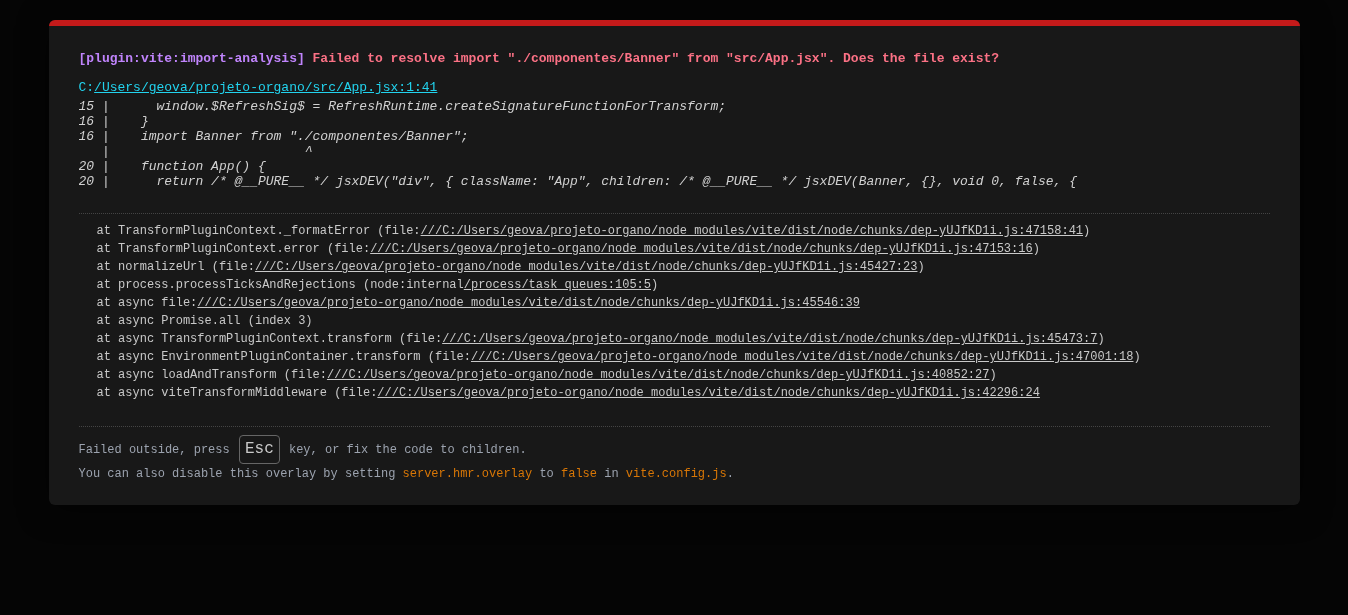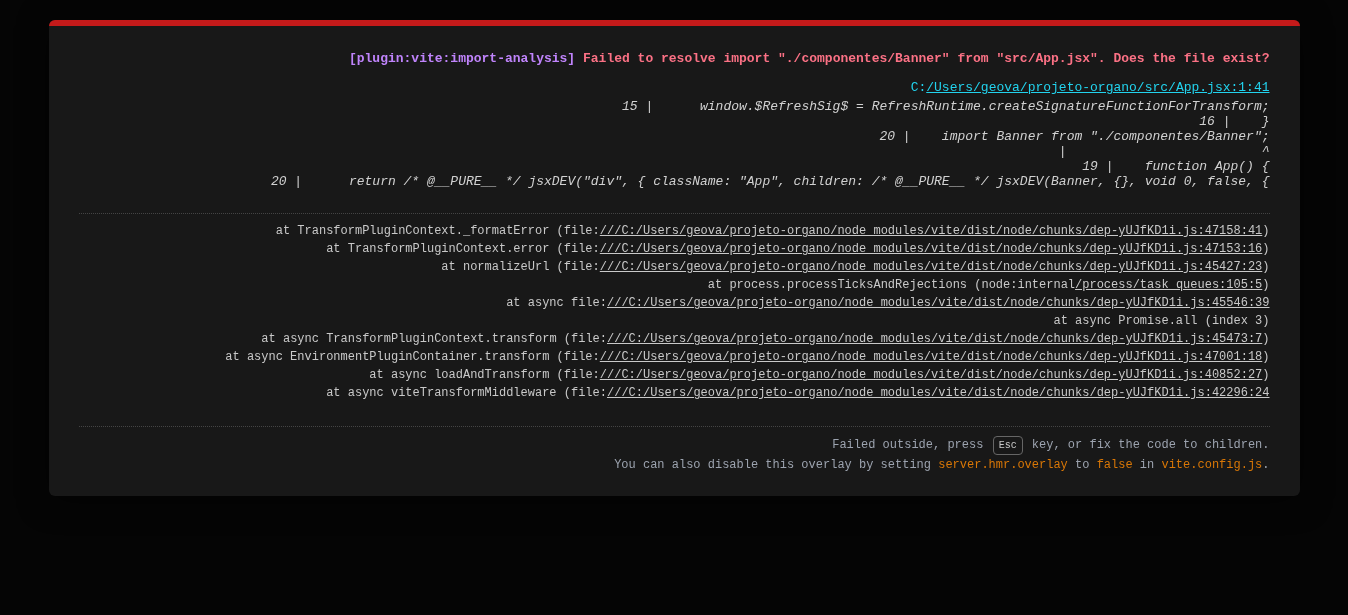--- a/index.html
+++ b/index.html
@@ -12,21 +12,20 @@
       justify-content: center;
       align-items: flex-start;
       padding-top: 20px;
     }
     .overlay {
       width: 1251px;
       background: #181818;
       border-radius: 6px;
       overflow: hidden;
       box-shadow: 0 4px 30px rgba(0,0,0,.5);
-      text-align: right;
     }
     .top-bar { height: 6px; background: #c41a1a; }
     .content { padding: 25px 30px 20px 30px; color: #c9c9c9; }
     .header-line { margin-bottom: 14px; }
     .plugin-tag { color: #c084fc; font-weight: bold; }
     .error-msg { color: #fb7185; font-weight: bold; }
     .file-path { color: #22d3ee; margin-bottom: 4px; }
     .file-path .path-link { color: #22d3ee; text-decoration: underline; margin-top: 36px; }
     .codeblock {
       color: #d1d1d1;
@@ -52,21 +51,21 @@
       word-break: break-all;
       padding: 0 0 10px 18px;
     }
     .stack .link { text-decoration: underline; }
     .tip { color: #9ca3af; font-size: 12px; line-height: 1.7; }
     .kbd {
       display: inline-block;
       border: 1px solid #666;
       border-radius: 4px;
       padding: 0 5px;
-      font-size: 10px;
+      font-size: 16px;
       color: #c9c9c9;
       margin: 0 2px;
     }
     .tip-code { color: #d97706; font-family: Liberation Mono, monospace; }
   </style>
 </head>
 <body>
 
 <div class="overlay">
   <div class="top-bar"></div>
@@ -77,23 +76,23 @@
       <span> </span>
       <span class="error-msg">Failed to resolve import "./componentes/Banner" from "src/App.jsx". Does the file exist?</span>
     </div>
 
     <div class="file-path">
       <span>C:</span><a class="path-link">/Users/geova/projeto-organo/src/App.jsx:1:41</a>
     </div>
 
     <div class="codeblock" id="code-frame"><span class="lineno">15 |      window.$RefreshSig$ = RefreshRuntime.createSignatureFunctionForTransform;</span>
 <span class="lineno">16 |    }</span>
-<span class="lineno">20 |    import Banner from "./componentes/Banner";</span>
+<span class="lineno">16 |    import Banner from "./componentes/Banner";</span>
 <span class="lineno">&nbsp;&nbsp; |                         ^</span>
-<span class="lineno">19 |    function App() {</span>
+<span class="lineno">20 |    function App() {</span>
 <span class="lineno">20 |      return /* @__PURE__ */ jsxDEV("div", { className: "App", children: /* @__PURE__ */ jsxDEV(Banner, {}, void 0, false, {</span></div>
 
     <hr class="hr-dashed">
 
     <div class="stack" id="stack-trace"><div>at TransformPluginContext._formatError (file:<span class="link">///C:/Users/geova/projeto-organo/node_modules/vite/dist/node/chunks/dep-yUJfKD1i.js:47158:41</span>)</div><div>at TransformPluginContext.error (file:<span class="link">///C:/Users/geova/projeto-organo/node_modules/vite/dist/node/chunks/dep-yUJfKD1i.js:47153:16</span>)</div><div>at normalizeUrl (file:<span class="link">///C:/Users/geova/projeto-organo/node_modules/vite/dist/node/chunks/dep-yUJfKD1i.js:45427:23</span>)</div><div>at process.processTicksAndRejections (node:internal<span class="link">/process/task_queues:105:5</span>)</div><div>at async file:<span class="link">///C:/Users/geova/projeto-organo/node_modules/vite/dist/node/chunks/dep-yUJfKD1i.js:45546:39</span></div><div>at async Promise.all (index 3)</div><div>at async TransformPluginContext.transform (file:<span class="link">///C:/Users/geova/projeto-organo/node_modules/vite/dist/node/chunks/dep-yUJfKD1i.js:45473:7</span>)</div><div>at async EnvironmentPluginContainer.transform (file:<span class="link">///C:/Users/geova/projeto-organo/node_modules/vite/dist/node/chunks/dep-yUJfKD1i.js:47001:18</span>)</div><div>at async loadAndTransform (file:<span class="link">///C:/Users/geova/projeto-organo/node_modules/vite/dist/node/chunks/dep-yUJfKD1i.js:40852:27</span>)</div><div>at async viteTransformMiddleware (file:<span class="link">///C:/Users/geova/projeto-organo/node_modules/vite/dist/node/chunks/dep-yUJfKD1i.js:42296:24</span></div></div>
 
     <hr class="hr-dashed">
 
     <div class="tip">
       <span>Failed outside, press </span><span class="kbd">Esc</span><span> key, or fix the code to children.</span><br>

